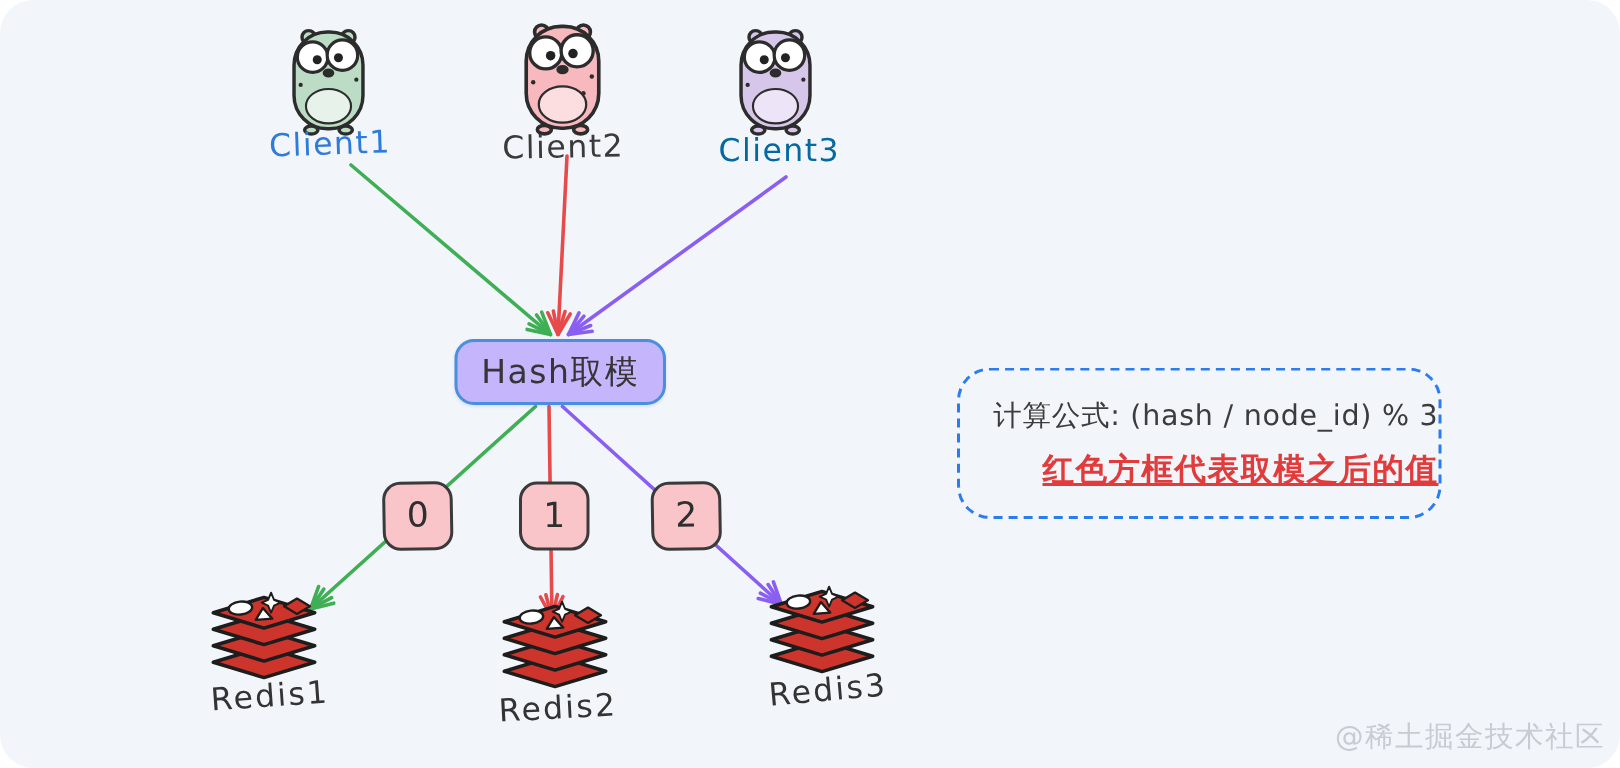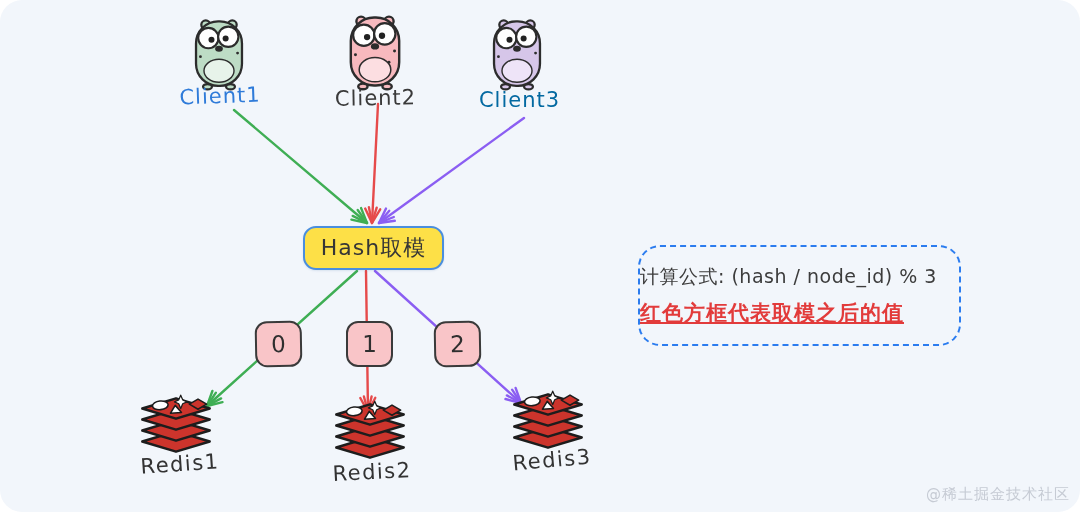--- a/index.html
+++ b/index.html
@@ -11,45 +11,45 @@
 
   .node { position: absolute; z-index: 2; }
 
   .gopher { position: absolute; z-index: 2; }
 
   .client-label { position: absolute; z-index: 2; font-size: 21px; font-weight: 500; color: #3a3a3a; text-align: center; letter-spacing: 1px; }
   .client-label.c1 { transform: rotate(-2deg); }
   .client-label.c2 { transform: rotate(-1deg); }
 
   .hash-box { position: absolute; left: 303px; top: 226px; width: 141px; height: 44px; z-index: 2;
-    background: #fde047; border: 2.6px solid #4a8ede; border-radius: 13px;
+    background: #c4b5fd; border: 2.6px solid #4a8ede; border-radius: 13px;
     display: flex; align-items: center; justify-content: center;
     font-size: 22px; color: #363636; letter-spacing: 1px;
     box-shadow: 0 1px 2px rgba(80,120,180,0.15); }
 
   .mod-box { position: absolute; top: 321px; width: 47px; height: 46px; z-index: 2;
     background: #f9c5c8; border: 2.4px solid #3a3a3a; border-radius: 12px;
     display: flex; align-items: center; justify-content: center;
     font-size: 23px; color: #2f2f2f; }
   .mod-box.m0 { left: 255px; transform: rotate(-1deg); }
   .mod-box.m1 { left: 346px; }
   .mod-box.m2 { left: 434px; transform: rotate(-1deg); }
 
   .redis-label { position: absolute; z-index: 2; font-size: 21px; font-weight: 500; color: #333; text-align: center; letter-spacing: 1.5px; }
   .redis-label.r1 { left: 128px; top: 452px; width: 104px; transform: rotate(-4deg); }
   .redis-label.r2 { left: 320px; top: 460px; width: 104px; transform: rotate(-3deg); }
   .redis-label.r3 { left: 500px; top: 448px; width: 104px; transform: rotate(-5deg); }
 
   .note-box { position: absolute; left: 638px; top: 245px; width: 323px; height: 101px; z-index: 2;
     border: 2.6px dashed #2b7cef; border-radius: 22px;
-    display: flex; flex-direction: column; align-items: flex-start; justify-content: center; gap: 9px; }
+    display: flex; flex-direction: column; align-items: flex-end; justify-content: center; gap: 9px; }
   .note-formula { font-size: 19px; color: #3c3c3c; letter-spacing: 0.5px; white-space: nowrap; }
   .note-legend { font-size: 21px; font-weight: 600; letter-spacing: 1px; color: #e23b3b; text-decoration: underline; }
 
-  .watermark { position: absolute; right: 10px; bottom: 8px; z-index: 3; font-size: 15px; color: #c6cbd4; letter-spacing: 1px; margin-left: 33px; }
+  .watermark { position: absolute; right: 10px; bottom: 8px; z-index: 3; font-size: 19px; color: #c6cbd4; letter-spacing: 1px; margin-left: 33px; }
 </style>
 </head>
 <body>
 
 <div class="stage">
   <div class="canvas">
 
     <svg class="arrow-layer" viewBox="0 0 1080 512">
 
       <g fill="none" stroke-width="2.4" stroke-linecap="round" stroke-linejoin="round" stroke="#3fae54">

